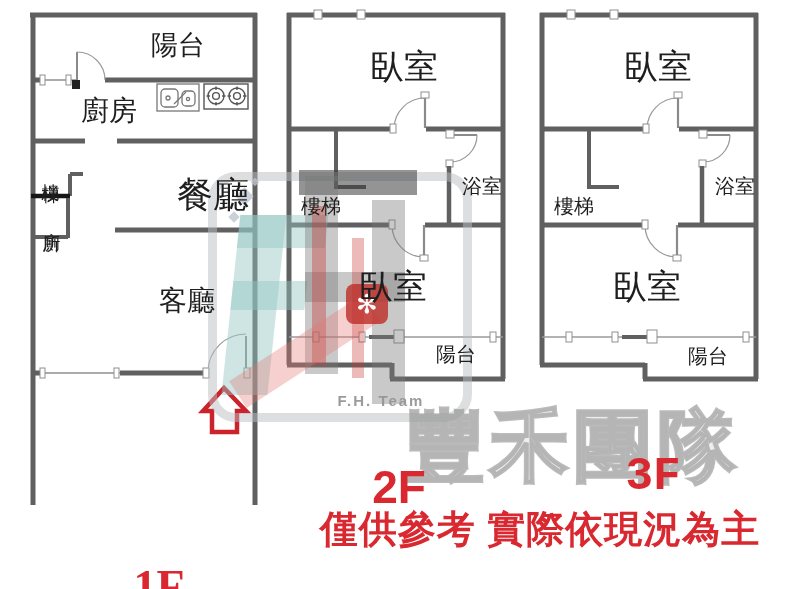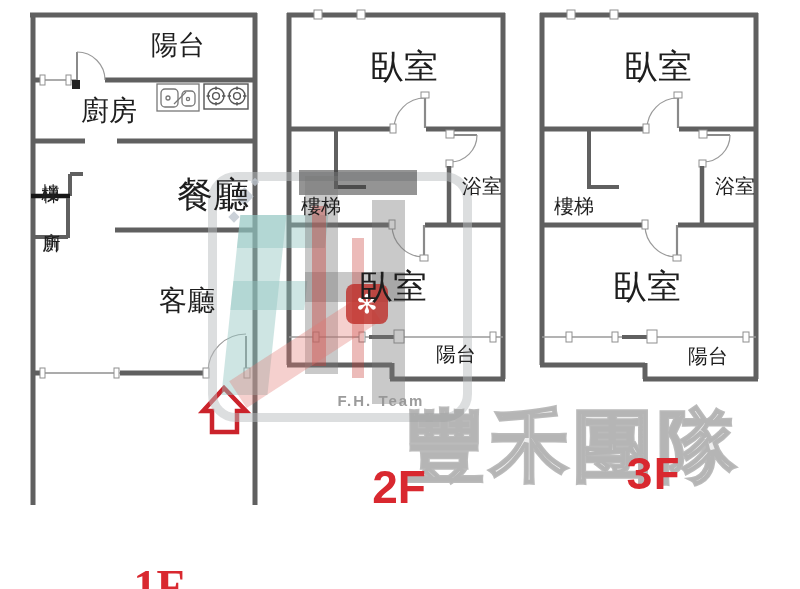--- a/index.html
+++ b/index.html
@@ -204,13 +204,14 @@
   <span class="label" style="left:658px;top:67px;font-size:34px;">臥室</span>
   <span class="label" style="left:574px;top:206px;font-size:20px;">樓梯</span>
   <span class="label" style="left:735px;top:186px;font-size:20px;">浴室</span>
   <span class="label" style="left:647px;top:287px;font-size:34px;">臥室</span>
   <span class="label" style="left:708px;top:356px;font-size:20px;">陽台</span>
 
   <span class="floor-tag" style="left:159px;top:542px;font-family:Liberation Serif, serif;">1F</span>
   <span class="floor-tag" style="left:399px;top:443px;">2F</span>
   <span class="floor-tag" style="left:653px;top:433px;font-family:Liberation Mono, monospace;">3F</span>
 
+  <span id="disclaimer">僅供參考 實際依現況為主</span>
 </div>
 
 </body></html>

